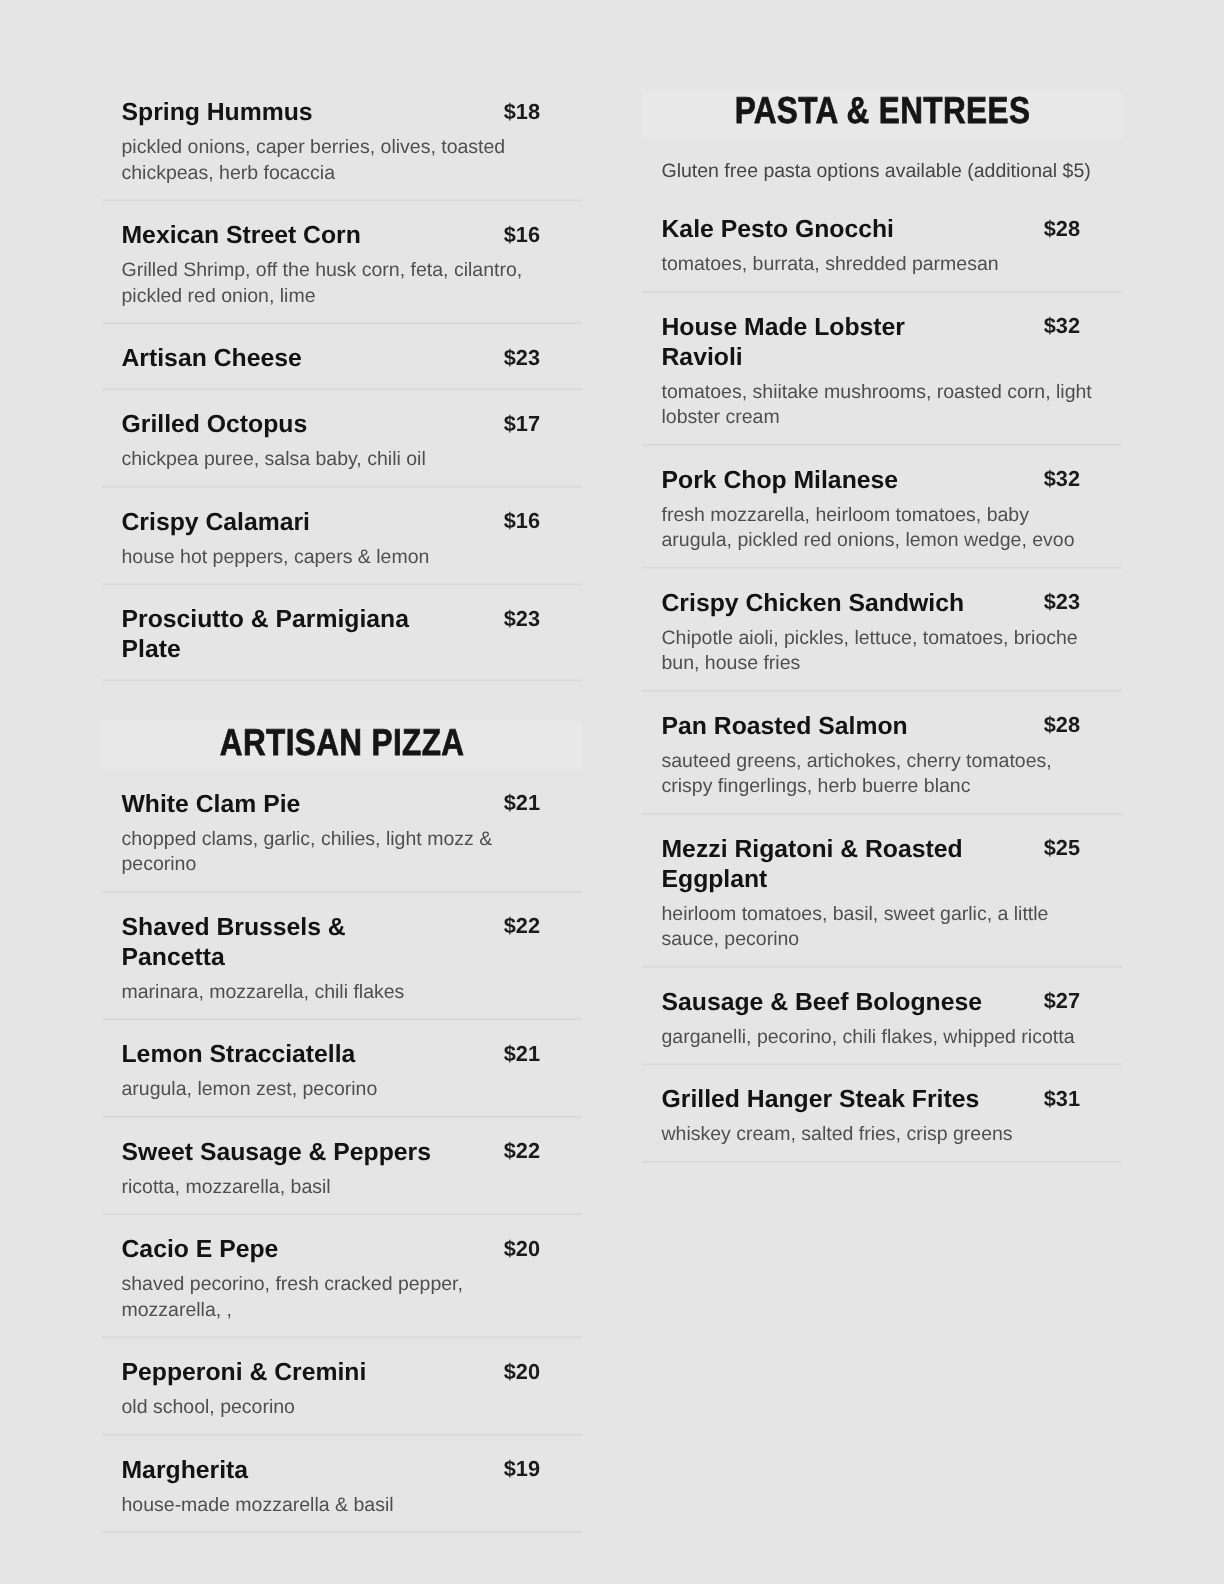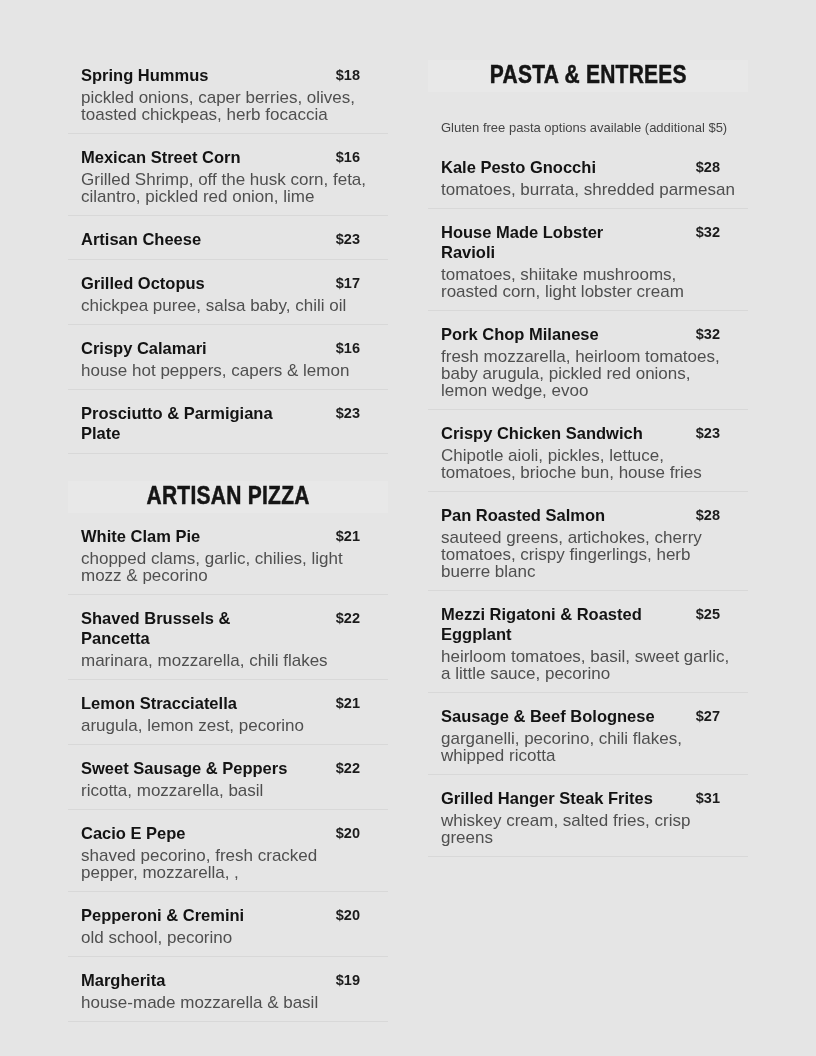--- a/index.html
+++ b/index.html
@@ -23,21 +23,21 @@
     padding: 13px 13px 10px 13px;
     border-bottom: 1px solid #d8d8d8;
   }
   .menu-item .name {
     font-size: 16.5px; line-height: 20px;
     font-weight: 700; color: #131313;
     padding-right: 76px;
   }
   .menu-item .desc {
     margin-top: 4px;
-    font-size: 17px; line-height: 17px;
+    font-size: 13px; line-height: 17px;
     color: #4f4f4f;
   }
   .menu-item .price {
     position: absolute; top: 13px; right: 28px;
     font-size: 14.5px; line-height: 20px;
     font-weight: 700; color: #1b1b1b;
     white-space: nowrap;
   }
 
   .band {
@@ -51,21 +51,20 @@
     letter-spacing: 0.3px; white-space: nowrap;
     transform: scaleX(0.84); transform-origin: center;
     -webkit-text-stroke: 0.5px currentColor;
   }
   .col-left .band { margin-top: 27px; }
 
   .note {
     padding: 13px 13px 8px 13px;
     font-size: 13px; line-height: 17px;
     color: #454545;
-    margin-top: 14px;
   }
 </style>
 </head>
 <body>
 
 <div class="page">
 
   <div class="col col-left">
     <div class="items">
   <div class="menu-item">

